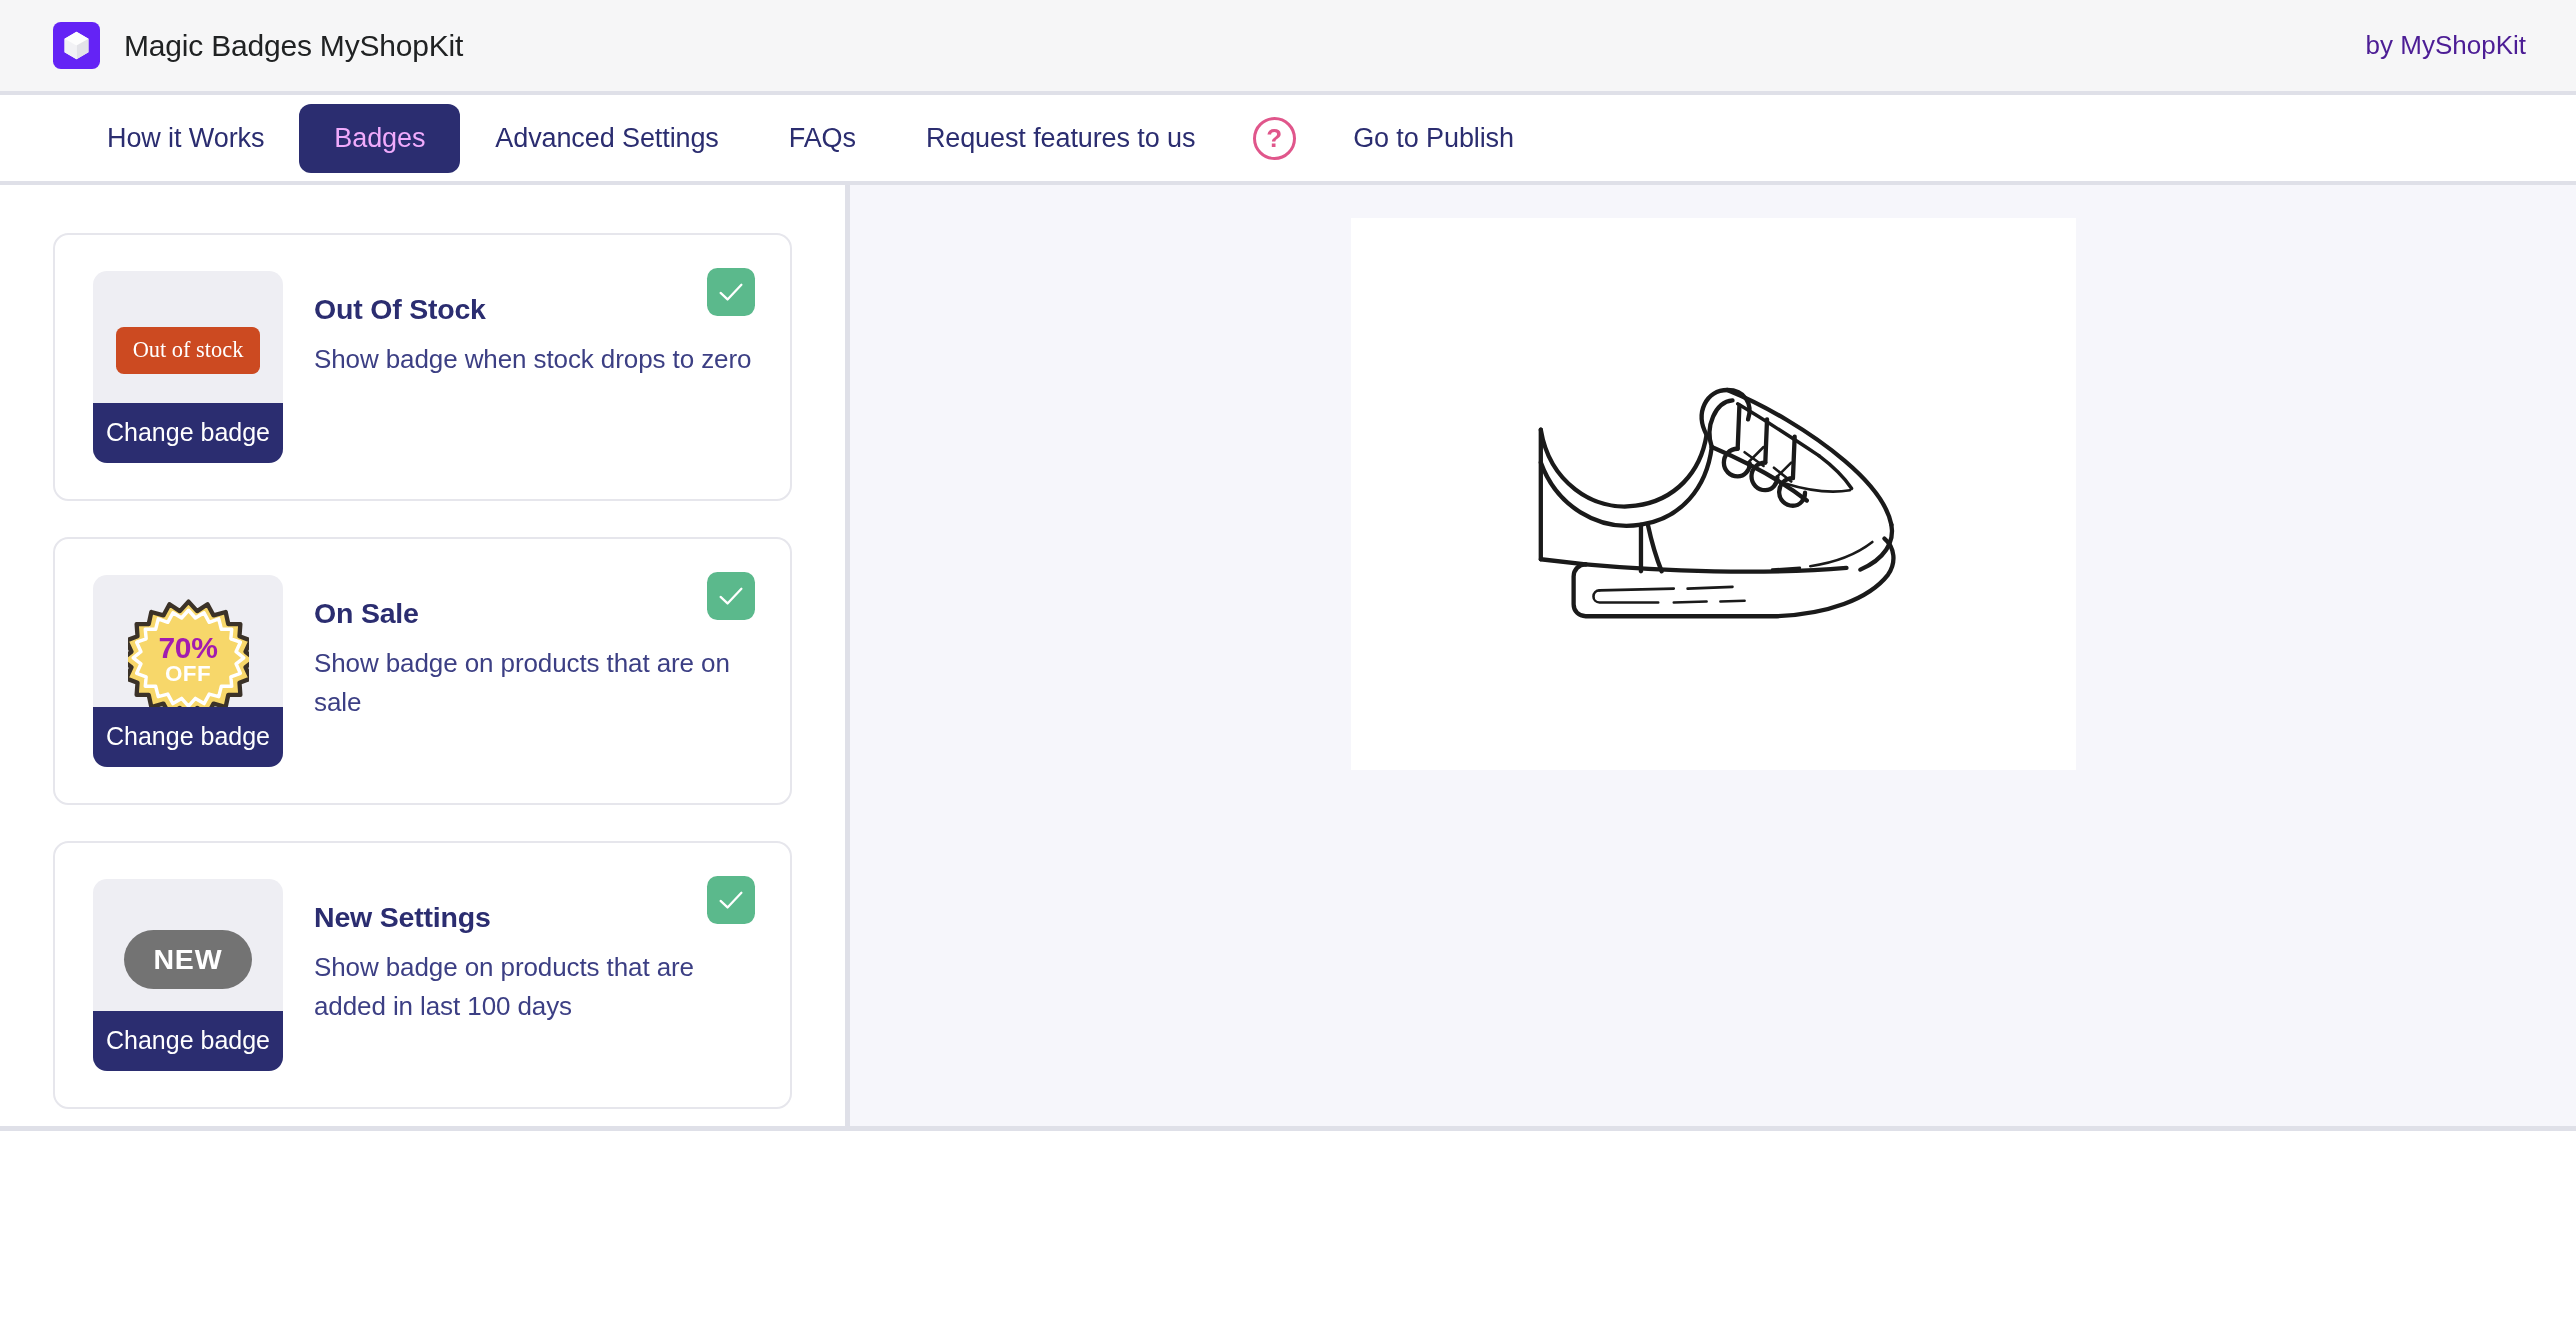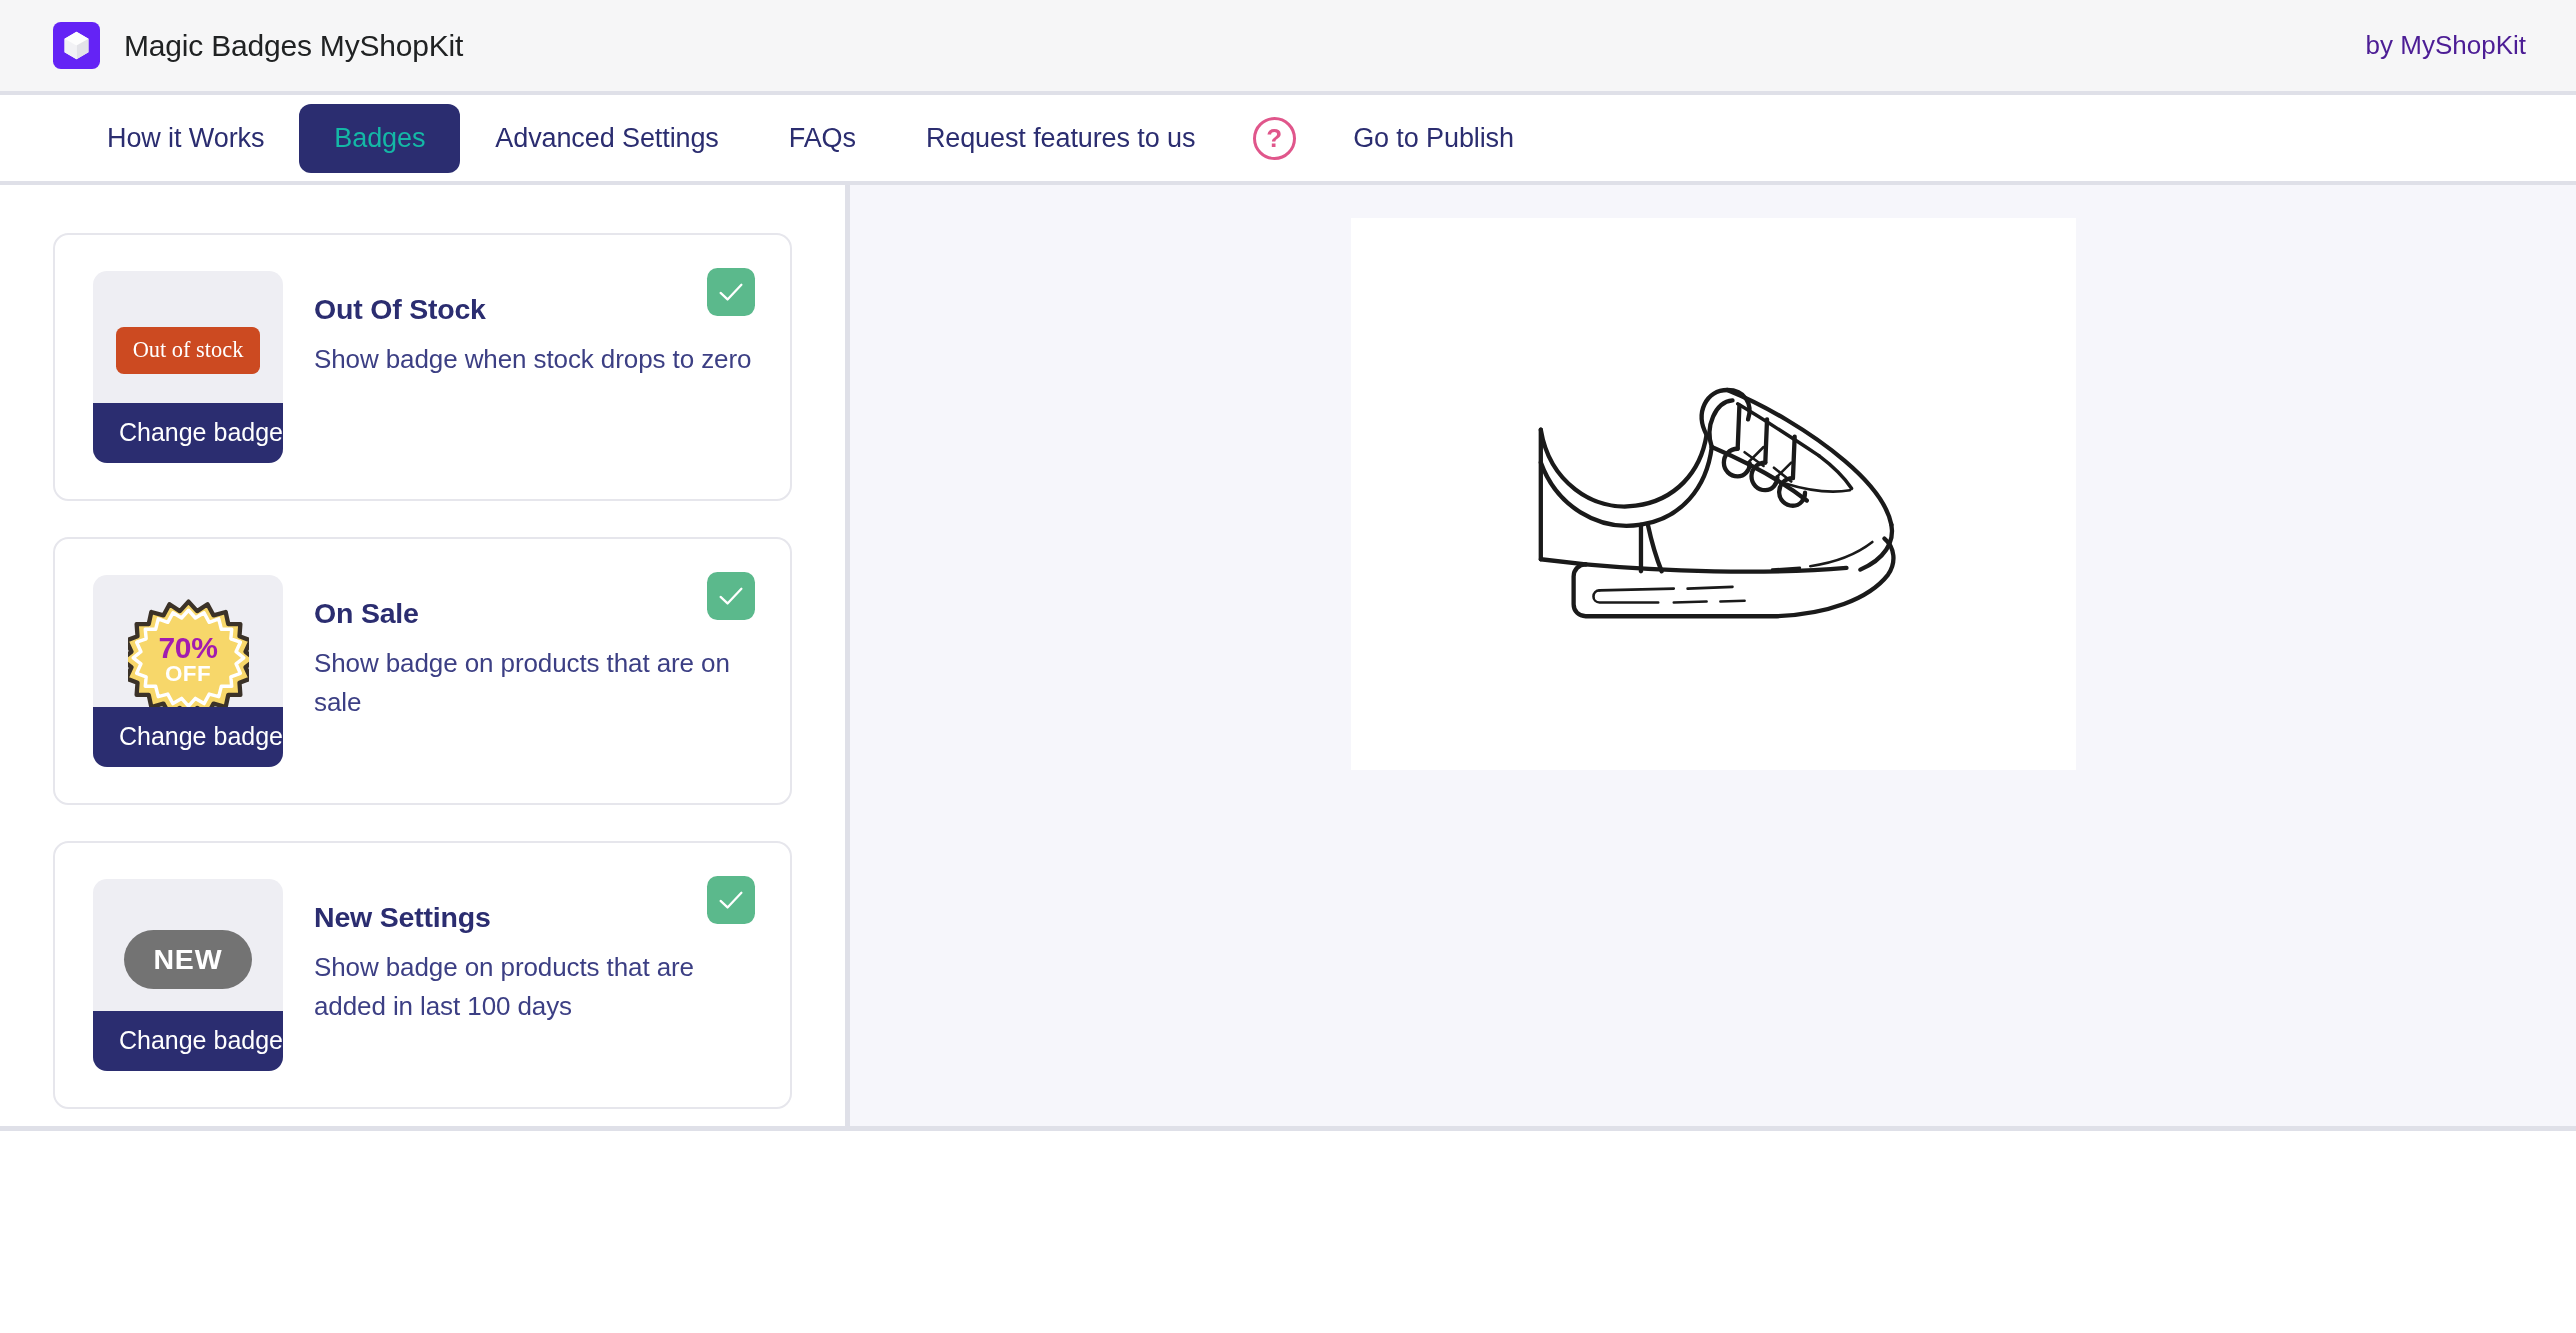--- a/index.html
+++ b/index.html
@@ -84,21 +84,21 @@
     color: #2b2d70;
     white-space: nowrap;
     padding: 19px 35px;
     border-radius: 12px;
     cursor: pointer;
     letter-spacing: -0.1px;
   }
 
   .nav-item.active {
     background: #2b2d70;
-    color: #14b8a6;
+    color: #f0abfc;
   }
 
   .nav-help {
     width: 43px;
     height: 43px;
     border-radius: 50%;
     border: 3.5px solid #e0568b;
     color: #e0568b;
     display: flex;
     align-items: center;
@@ -175,21 +175,21 @@
   }
 
   .change-badge {
     position: absolute;
     left: 0;
     right: 0;
     bottom: 0;
     background: #2b2d70;
     color: #ffffff;
     font-size: 25px;
-    text-align: right;
+    text-align: center;
     padding: 14.7px 0 16.4px 0;
     cursor: pointer;
     white-space: nowrap;
   }
 
   .card-text {
     padding-top: 22.4px;
     max-width: 449px;
   }
 

